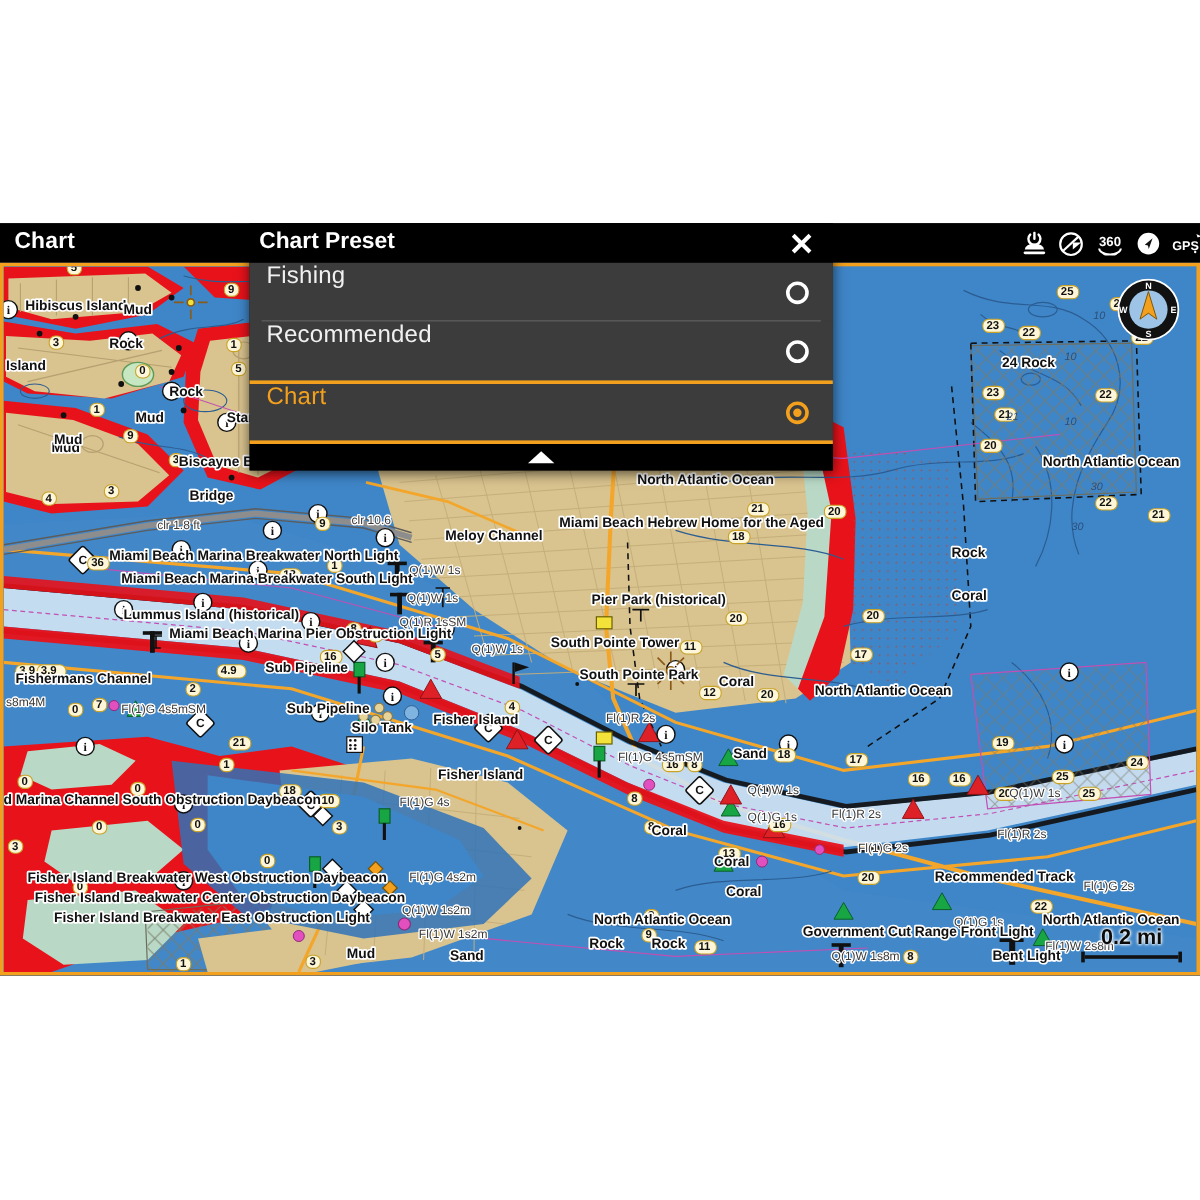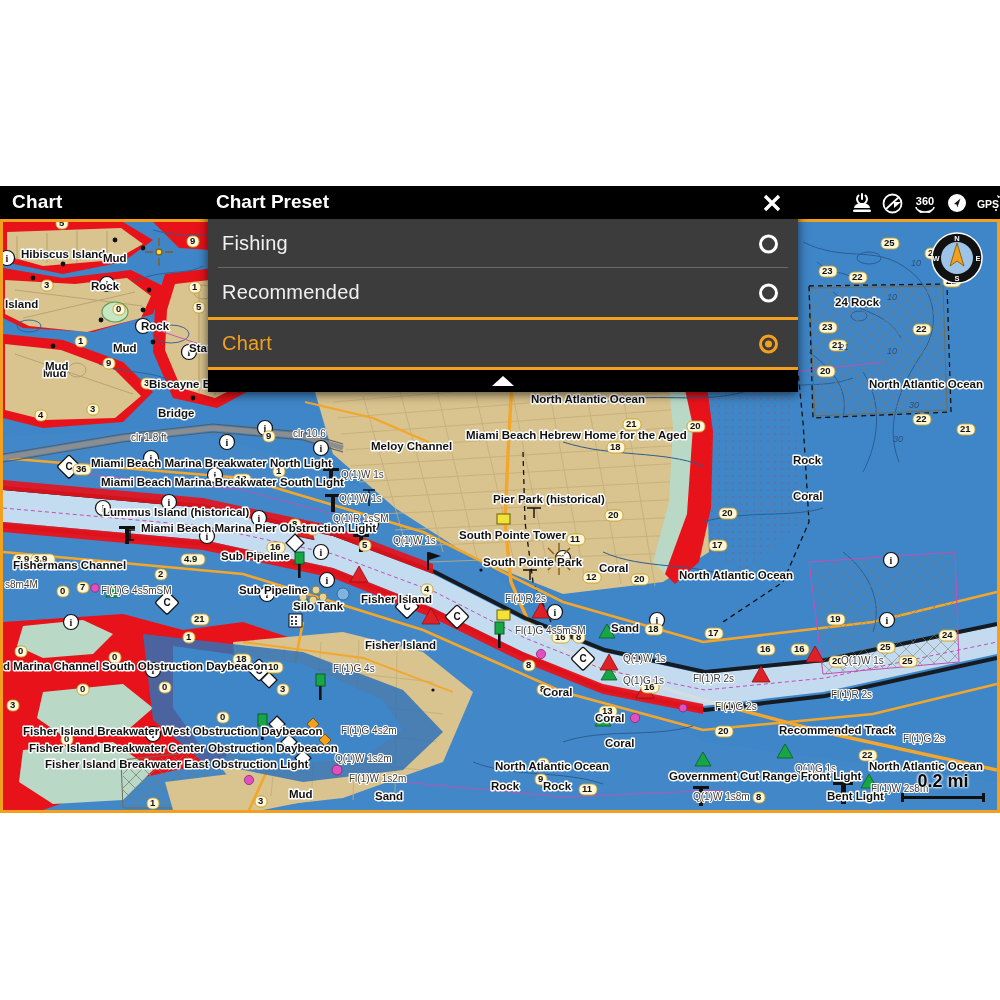--- a/index.html
+++ b/index.html
@@ -110,21 +110,21 @@
   #scalebar .bar:after {
     content:"";
     position:absolute; left:0; right:0; top:3px;
     height:3px; background:#111;
   }
 
   
   #dialog {
     position: absolute;
     left: 208px; top: 0;
-    width: 590px;
+    width: 486px;
     z-index: 40;
     background: #000000;
     box-shadow: 0 2px 10px rgba(0,0,0,.65);
   }
   #dlg-header {
     position: relative;
     height: 33px;
     background: #000000;
   }
   #dlg-title {
@@ -146,21 +146,20 @@
     font-family: "Liberation Sans", sans-serif;
   }
   #dlg-body {
     background: #3c3c3c;
     padding: 0;
   }
   .preset-row {
     position: relative;
     height: 49px;
     display: flex;
-    align-items: center;
     background: #3c3c3c;
     box-sizing: border-box;
     padding: 0 0 0 14px;
     cursor: pointer;
   }
   .preset-row .label {
     color: #f0f0f0;
     font-size: 20px;
     letter-spacing: .2px;
   }

